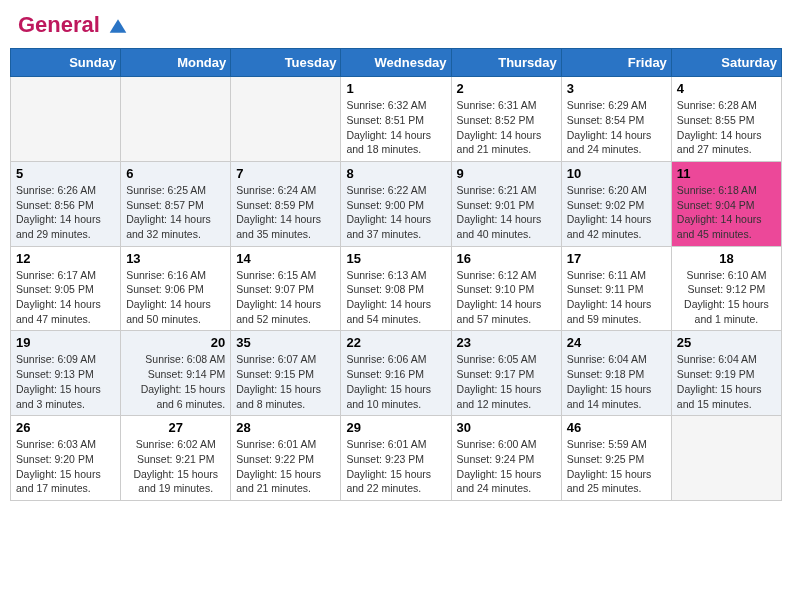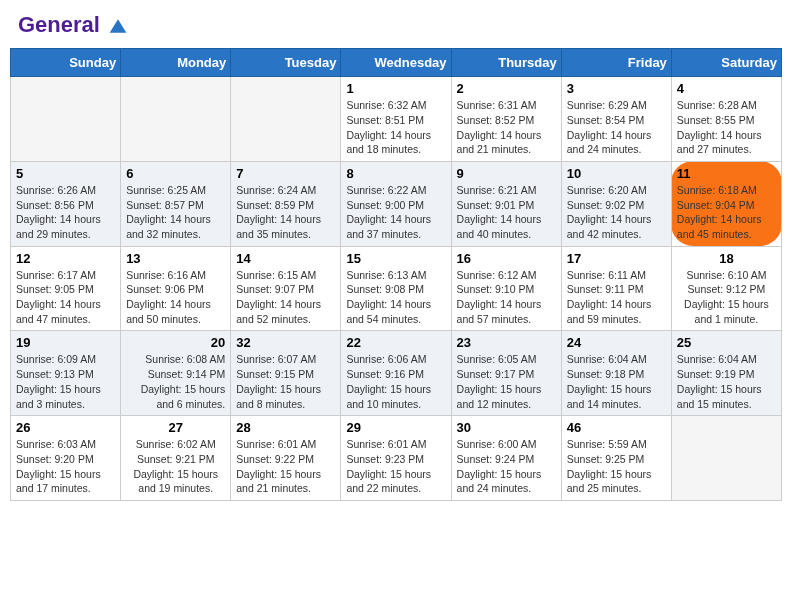--- a/index.html
+++ b/index.html
@@ -20,21 +20,21 @@
     .logo {
       display: flex;
       align-items: center;
     }
     .logo-text {
       font-size: 22px;
       font-weight: bold;
       color: #333;
       line-height: 1;
     }
-    .logo-text span { color: #4c1d95; }
+    .logo-text span { color: #be185d; }
     .logo-icon {
       width: 20px;
       height: 20px;
       margin-left: 2px;
     }
     .title-block {
       text-align: right;
     }
     .month-year {
       font-size: 32px;
@@ -158,21 +158,21 @@
           <div class="day-info">Sunrise: 6:22 AM<br>Sunset: 9:00 PM<br>Daylight: 14 hours<br>and 37 minutes.</div>
         </td>
         <td style="background: rgb(238, 242, 247);">
           <span class="day-number">9</span>
           <div class="day-info">Sunrise: 6:21 AM<br>Sunset: 9:01 PM<br>Daylight: 14 hours<br>and 40 minutes.</div>
         </td>
         <td style="background: rgb(238, 242, 247);">
           <span class="day-number">10</span>
           <div class="day-info">Sunrise: 6:20 AM<br>Sunset: 9:02 PM<br>Daylight: 14 hours<br>and 42 minutes.</div>
         </td>
-        <td style="background: #f97316; border-radius: 22px;">
+        <td style="background: #ec4899;">
           <span class="day-number">11</span>
           <div class="day-info">Sunrise: 6:18 AM<br>Sunset: 9:04 PM<br>Daylight: 14 hours<br>and 45 minutes.</div>
         </td>
       </tr>
       <tr>
         <td style="background: rgb(255, 255, 255);">
           <span class="day-number">12</span>
           <div class="day-info">Sunrise: 6:17 AM<br>Sunset: 9:05 PM<br>Daylight: 14 hours<br>and 47 minutes.</div>
         </td>
         <td style="background: rgb(255, 255, 255);">
@@ -203,21 +203,21 @@
       <tr>
         <td style="background: rgb(238, 242, 247);">
           <span class="day-number">19</span>
           <div class="day-info">Sunrise: 6:09 AM<br>Sunset: 9:13 PM<br>Daylight: 15 hours<br>and 3 minutes.</div>
         </td>
         <td style="background: rgb(238, 242, 247); text-align: right;">
           <span class="day-number">20</span>
           <div class="day-info">Sunrise: 6:08 AM<br>Sunset: 9:14 PM<br>Daylight: 15 hours<br>and 6 minutes.</div>
         </td>
         <td style="background: rgb(238, 242, 247);">
-          <span class="day-number">32</span>
+          <span class="day-number">35</span>
           <div class="day-info">Sunrise: 6:07 AM<br>Sunset: 9:15 PM<br>Daylight: 15 hours<br>and 8 minutes.</div>
         </td>
         <td style="background: rgb(238, 242, 247);">
           <span class="day-number">22</span>
           <div class="day-info">Sunrise: 6:06 AM<br>Sunset: 9:16 PM<br>Daylight: 15 hours<br>and 10 minutes.</div>
         </td>
         <td style="background: rgb(238, 242, 247);">
           <span class="day-number">23</span>
           <div class="day-info">Sunrise: 6:05 AM<br>Sunset: 9:17 PM<br>Daylight: 15 hours<br>and 12 minutes.</div>
         </td>

